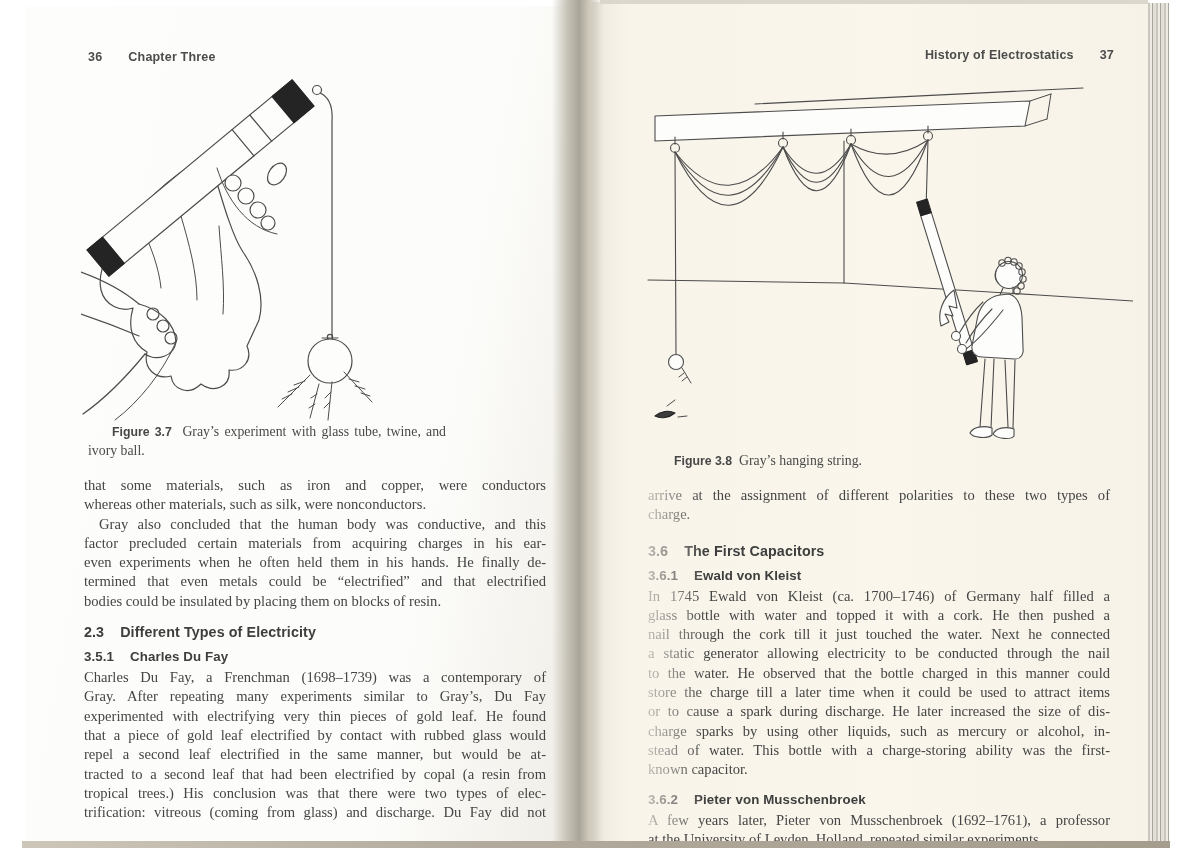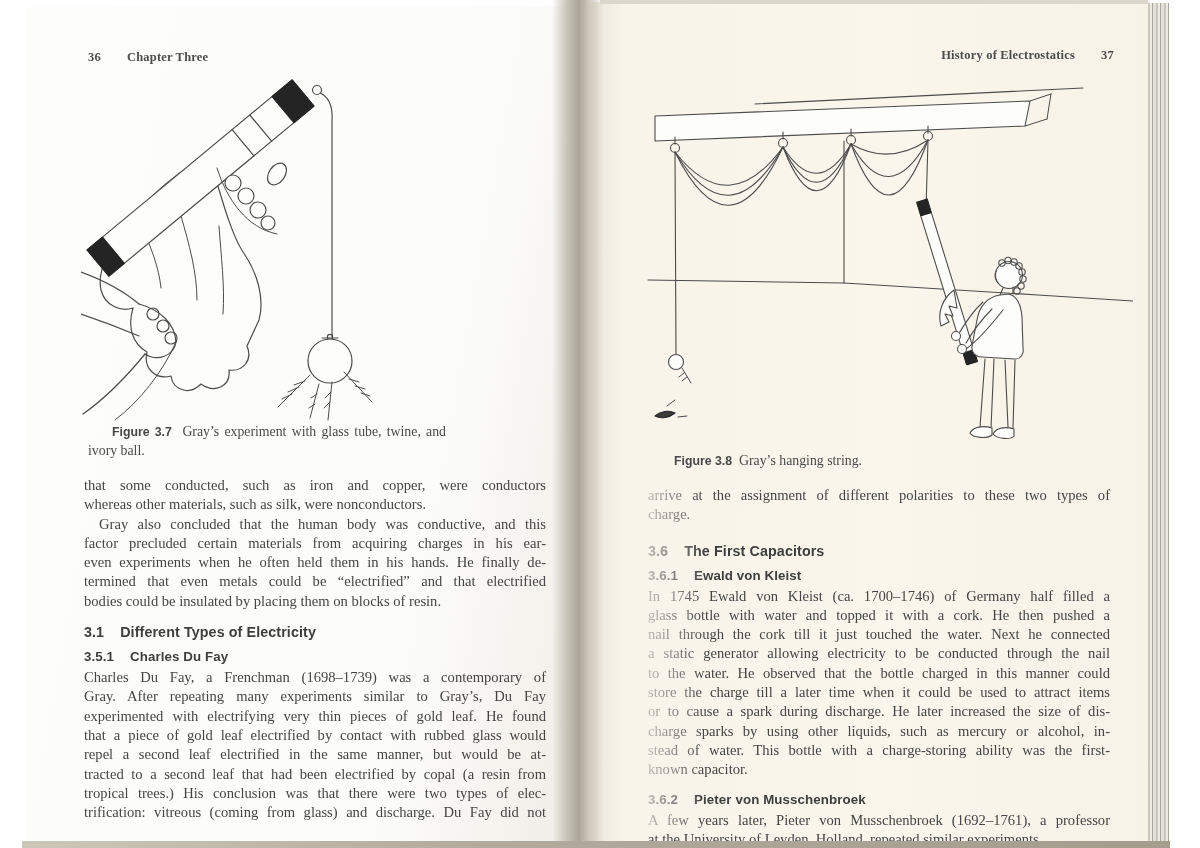--- a/index.html
+++ b/index.html
@@ -29,21 +29,21 @@
   }
   .bottom-strip{
     position:absolute;left:22px;top:841px;width:1148px;height:7px;
     background:linear-gradient(to right,#cdc7b9,#b2ab9d 40%,#a59e8f 95%);
   }
   .top-strip{
     position:absolute;left:600px;top:0;width:548px;height:4px;background:#dbd7cc;
   }
   
   .running-head{
-    position:absolute;font-family:Liberation Serif, serif;
+    position:absolute;font-family:Liberation Sans, sans-serif;
     font-weight:bold;font-size:12.5px;color:#4c4c4c;letter-spacing:.2px;
     display:flex;align-items:center;
   }
   .rh-gap{display:inline-block;width:26px;}
   .col{position:absolute;}
   .tline{
     text-align:justify;text-align-last:justify;
     font-size:14.6px;line-height:19.3px;white-space:normal;
   }
   .tline-last{text-align-last:left;}
@@ -148,32 +148,32 @@
       </g>
     </svg>
   </div>
 
   <div class="caption" style="left:62px;top:417px;width:358px;">
     <span class="cap-label">Figure 3.7</span>&nbsp;&nbsp;<span>Gray’s experiment with glass tube, twine, and ivory ball.</span>
   </div>
 
   <div class="col" style="left:58px;top:470px;width:462px;">
     <div>
-        <div class="tline">that some conducted, such as iron and copper, were conductors</div>
+        <div class="tline">that some materials, such as iron and copper, were conductors</div>
         <div class="tline tline-last">whereas other materials, such as silk, were nonconductors.</div>
       </div>
     <div>
         <div class="tline tline-indent">Gray also concluded that the human body was conductive, and this</div>
         <div class="tline">factor precluded certain materials from acquiring charges in his ear-</div>
         <div class="tline">even experiments when he often held them in his hands. He finally de-</div>
         <div class="tline">termined that even metals could be “electrified” and that electrified</div>
         <div class="tline tline-last">bodies could be insulated by placing them on blocks of resin.</div>
       </div>
     <div class="sec-head mt-h1">
-      <span class="h-num">3.1</span><span>Different Types of Electricity</span>
+      <span class="h-num">2.3</span><span>Different Types of Electricity</span>
     </div>
     <div class="sub-head mt-h2">
       <span class="h-num">3.5.1</span><span>Charles Du Fay</span>
     </div>
     <div class="mt-p">
         <div class="tline">Charles Du Fay, a Frenchman (1698–1739) was a contemporary of</div>
         <div class="tline">Gray. After repeating many experiments similar to Gray’s, Du Fay</div>
         <div class="tline">experimented with electrifying very thin pieces of gold leaf. He found</div>
         <div class="tline">that a piece of gold leaf electrified by contact with rubbed glass would</div>
         <div class="tline">repel a second leaf electrified in the same manner, but would be at-</div>

